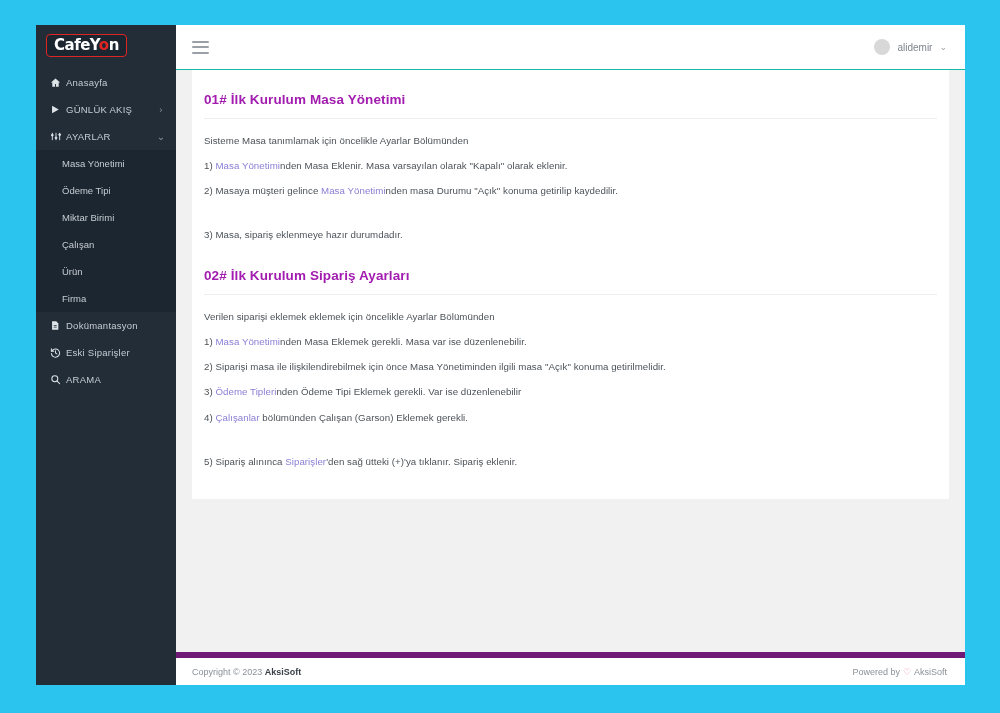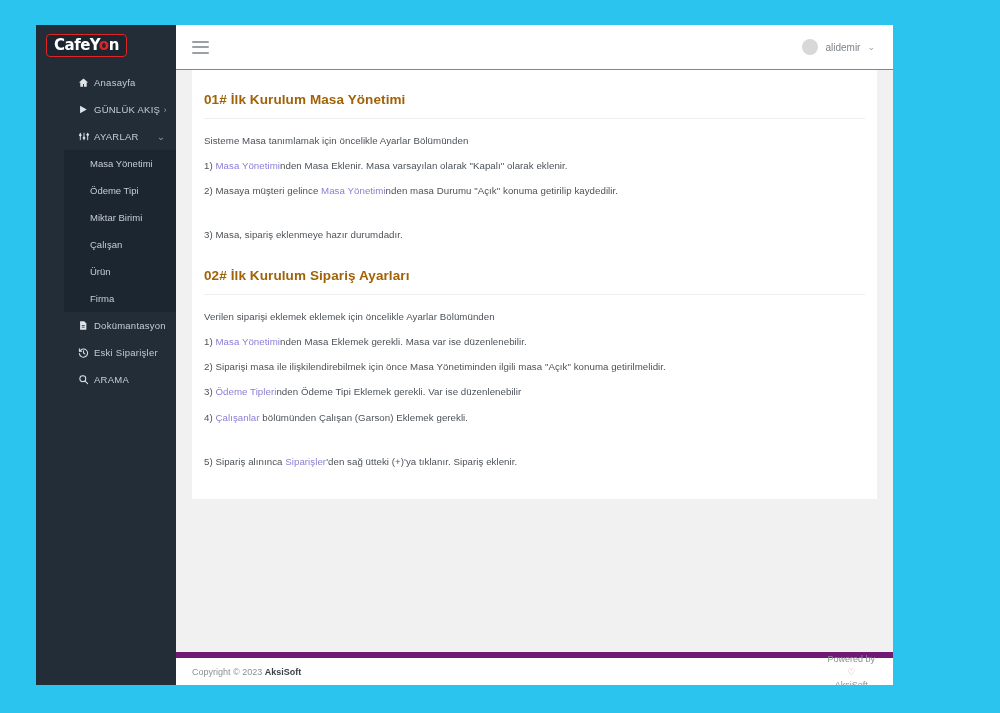--- a/index.html
+++ b/index.html
@@ -13,21 +13,21 @@
   body {
     background: #2bc4ef;
     font-family: "Liberation Sans", sans-serif;
   }
 
   
   .app {
     position: absolute;
     left: 36px;
     top: 25px;
-    width: 857px;
+    width: 929px;
     height: 660px;
     display: flex;
     overflow: hidden;
     background: #f1f1f1;
   }
 
   
   .sidebar {
     width: 140px;
     flex: 0 0 140px;
@@ -56,21 +56,21 @@
     font-family: "DejaVu Sans", sans-serif;
     font-weight: bold;
     font-size: 15px;
     letter-spacing: -0.5px;
     color: #ffffff;
     position: relative;
     display: inline-block;
   }
   .logo-text .dot-r { color: #e02424; }
 
-  .nav { margin-top: 4px; margin-left: 28px; }
+  .nav { margin-top: 4px; }
 
   .nav-item {
     display: flex;
     align-items: center;
     height: 27px;
     padding: 0 10px 0 14px;
     color: #c6ccd3;
     font-size: 9.5px;
     letter-spacing: 0.25px;
     cursor: pointer;
@@ -176,21 +176,21 @@
     background: #ffffff;
     margin: 0 16px;
     padding: 22px 12px 26px 12px;
   }
 
   .section { padding: 0 0 4px 0; }
 
   .section-title {
     font-size: 13.5px;
     font-weight: bold;
-    color: #a16207;
+    color: #a21caf;
     padding: 0 0 11px 0;
     letter-spacing: 0.1px;
   }
 
   .section-rule {
     border-top: 1px solid #eeeeee;
     margin-bottom: 15px;
   }
 
   .para {
@@ -214,21 +214,21 @@
     border-top: 6px solid #701a75;
     display: flex;
     align-items: center;
     justify-content: space-between;
     padding: 0 18px 0 16px;
     font-size: 9px;
     color: #8a9096;
   }
   .footer b { color: #3a4047; font-weight: bold; }
   .heart { color: #ef8fb0; font-size: 9px; }
-  .footer-right { display: flex; align-items: center; gap: 3px; flex-direction: column; }
+  .footer-right { display: flex; align-items: center; gap: 3px; }
 </style>
 </head>
 <body>
 
 <div class="app">
 
   <aside class="sidebar">
 
     <div class="logo-wrap">
       <div class="logo">

